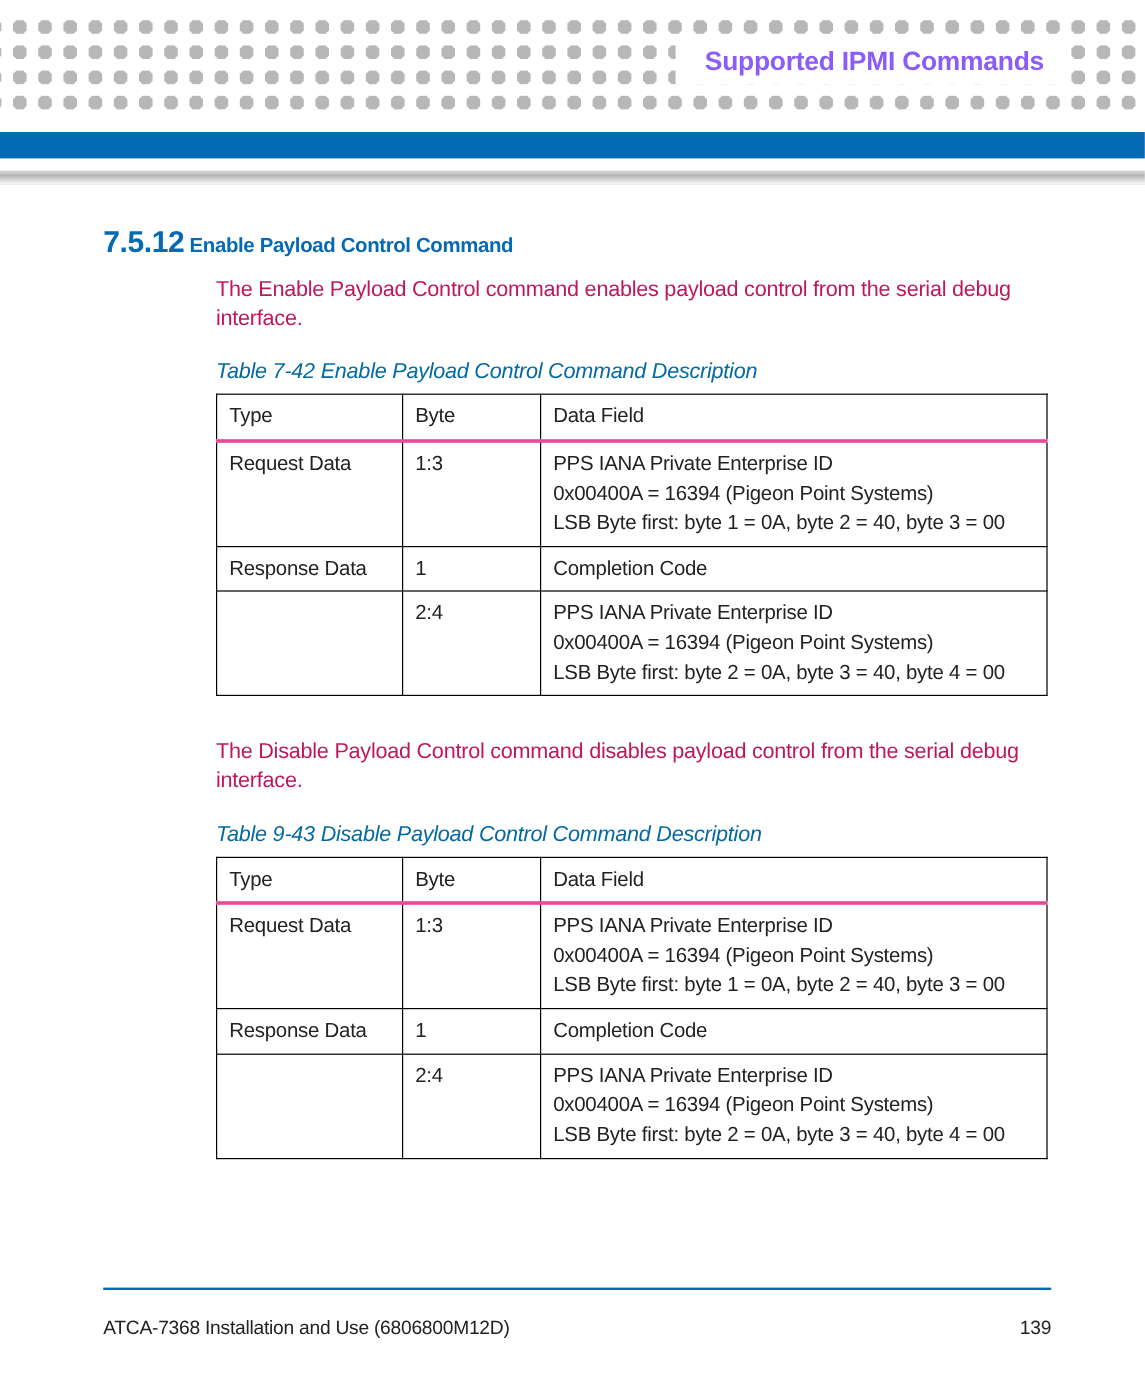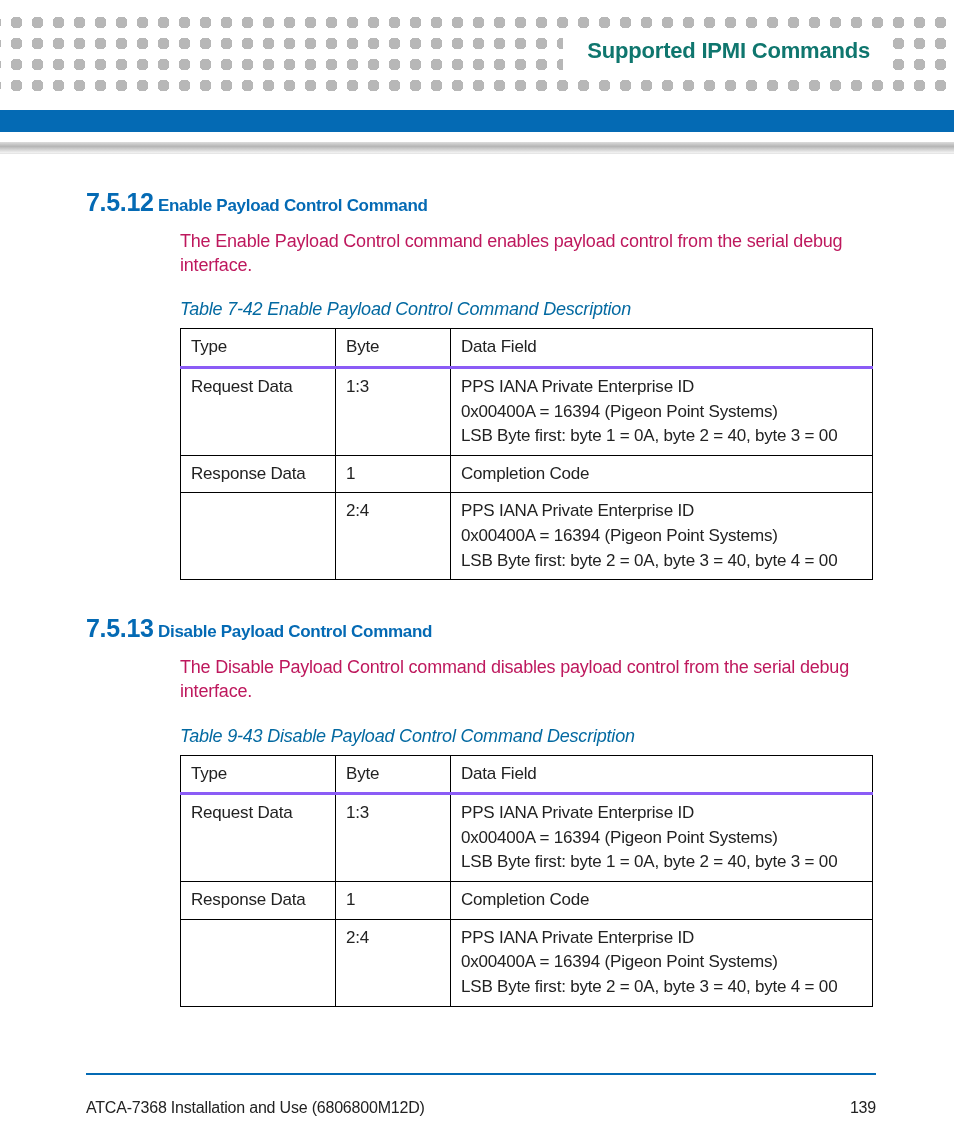--- a/index.html
+++ b/index.html
@@ -31,21 +31,21 @@
   }
   .header-title-wrap {
     position: absolute;
     top: 32px;
     right: 70px;
     z-index: 2;
     background: #fff;
     padding: 6px 14px 6px 24px;
   }
   .header-title {
-    color: #0f766e;
+    color: #8b5cf6;
     font-weight: 700;
     font-size: 22px;
     letter-spacing: -0.2px;
   }
   .blue-bar {
     position: absolute;
     top: 110px;
     left: 0;
     width: 954px;
     height: 22px;
@@ -110,21 +110,21 @@
     padding: 6px 10px 6px 10px;
     text-align: left;
     vertical-align: top;
     font-weight: 400;
     line-height: 1.45;
   }
   table.cmd thead th {
     font-weight: 400;
   }
   table.cmd thead tr {
-    border-bottom: 3px solid #8b5cf6;
+    border-bottom: 3px solid #ec4899;
   }
   .col-type  { width: 155px; }
   .col-byte  { width: 115px; }
   .col-field { width: auto; }
   .sec-spacer { height: 34px; }
 
   .footer {
     position: absolute;
     bottom: 28px;
     left: 86px;
@@ -182,24 +182,20 @@
         <tr>
           <td></td>
           <td>2:4</td>
           <td>PPS IANA Private Enterprise ID<br>0x00400A = 16394 (Pigeon Point Systems)<br>LSB Byte first: byte 2 = 0A, byte 3 = 40, byte 4 = 00</td>
         </tr>
       </tbody>
     </table>
 
     <div class="sec-spacer"></div>
 
-    <div class="sec-head">
-      <span class="sec-num">7.5.13</span>
-      <span class="sec-title">Disable Payload Control Command</span>
-    </div>
     <p class="body-text">The Disable Payload Control command disables payload control from the serial debug interface.</p>
     <div class="table-caption">Table 9-43 Disable Payload Control Command Description</div>
     <table class="cmd">
       <thead>
         <tr>
           <th class="col-type">Type</th>
           <th class="col-byte">Byte</th>
           <th class="col-field">Data Field</th>
         </tr>
       </thead>

